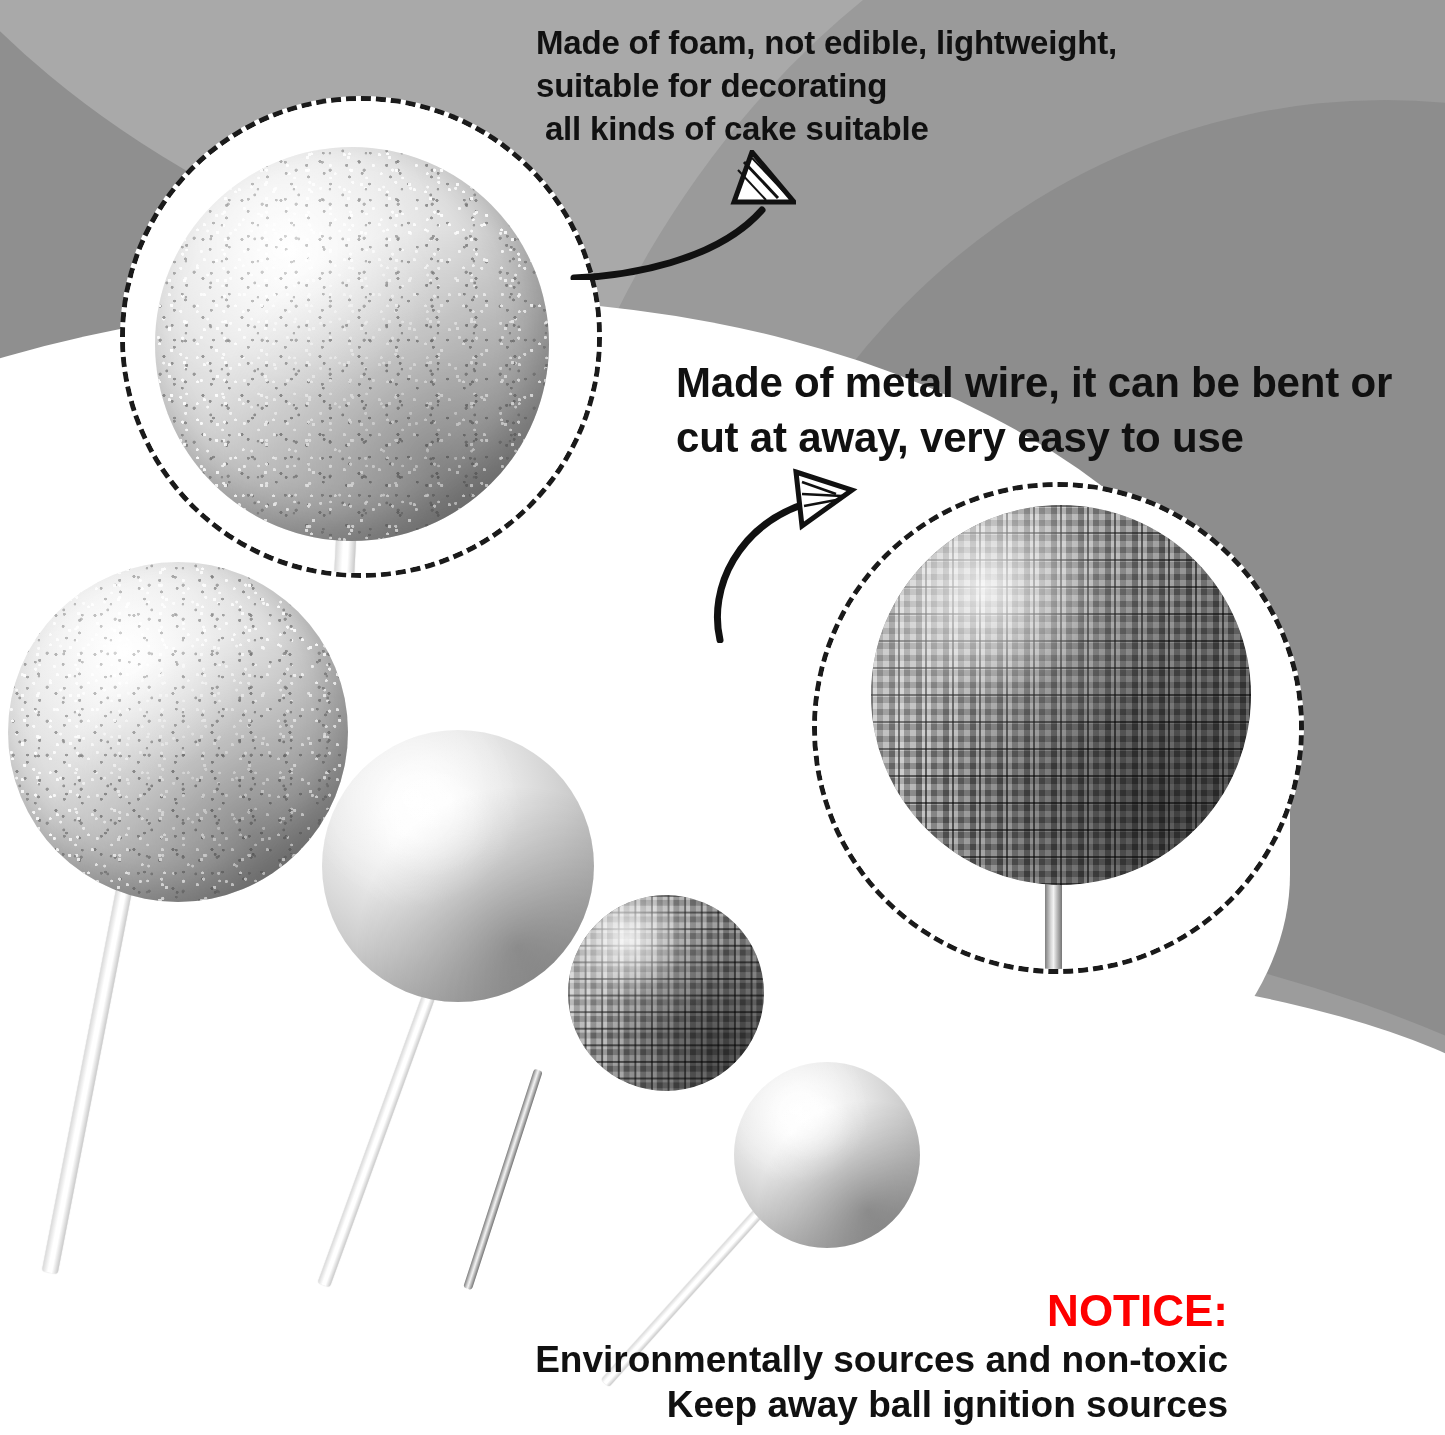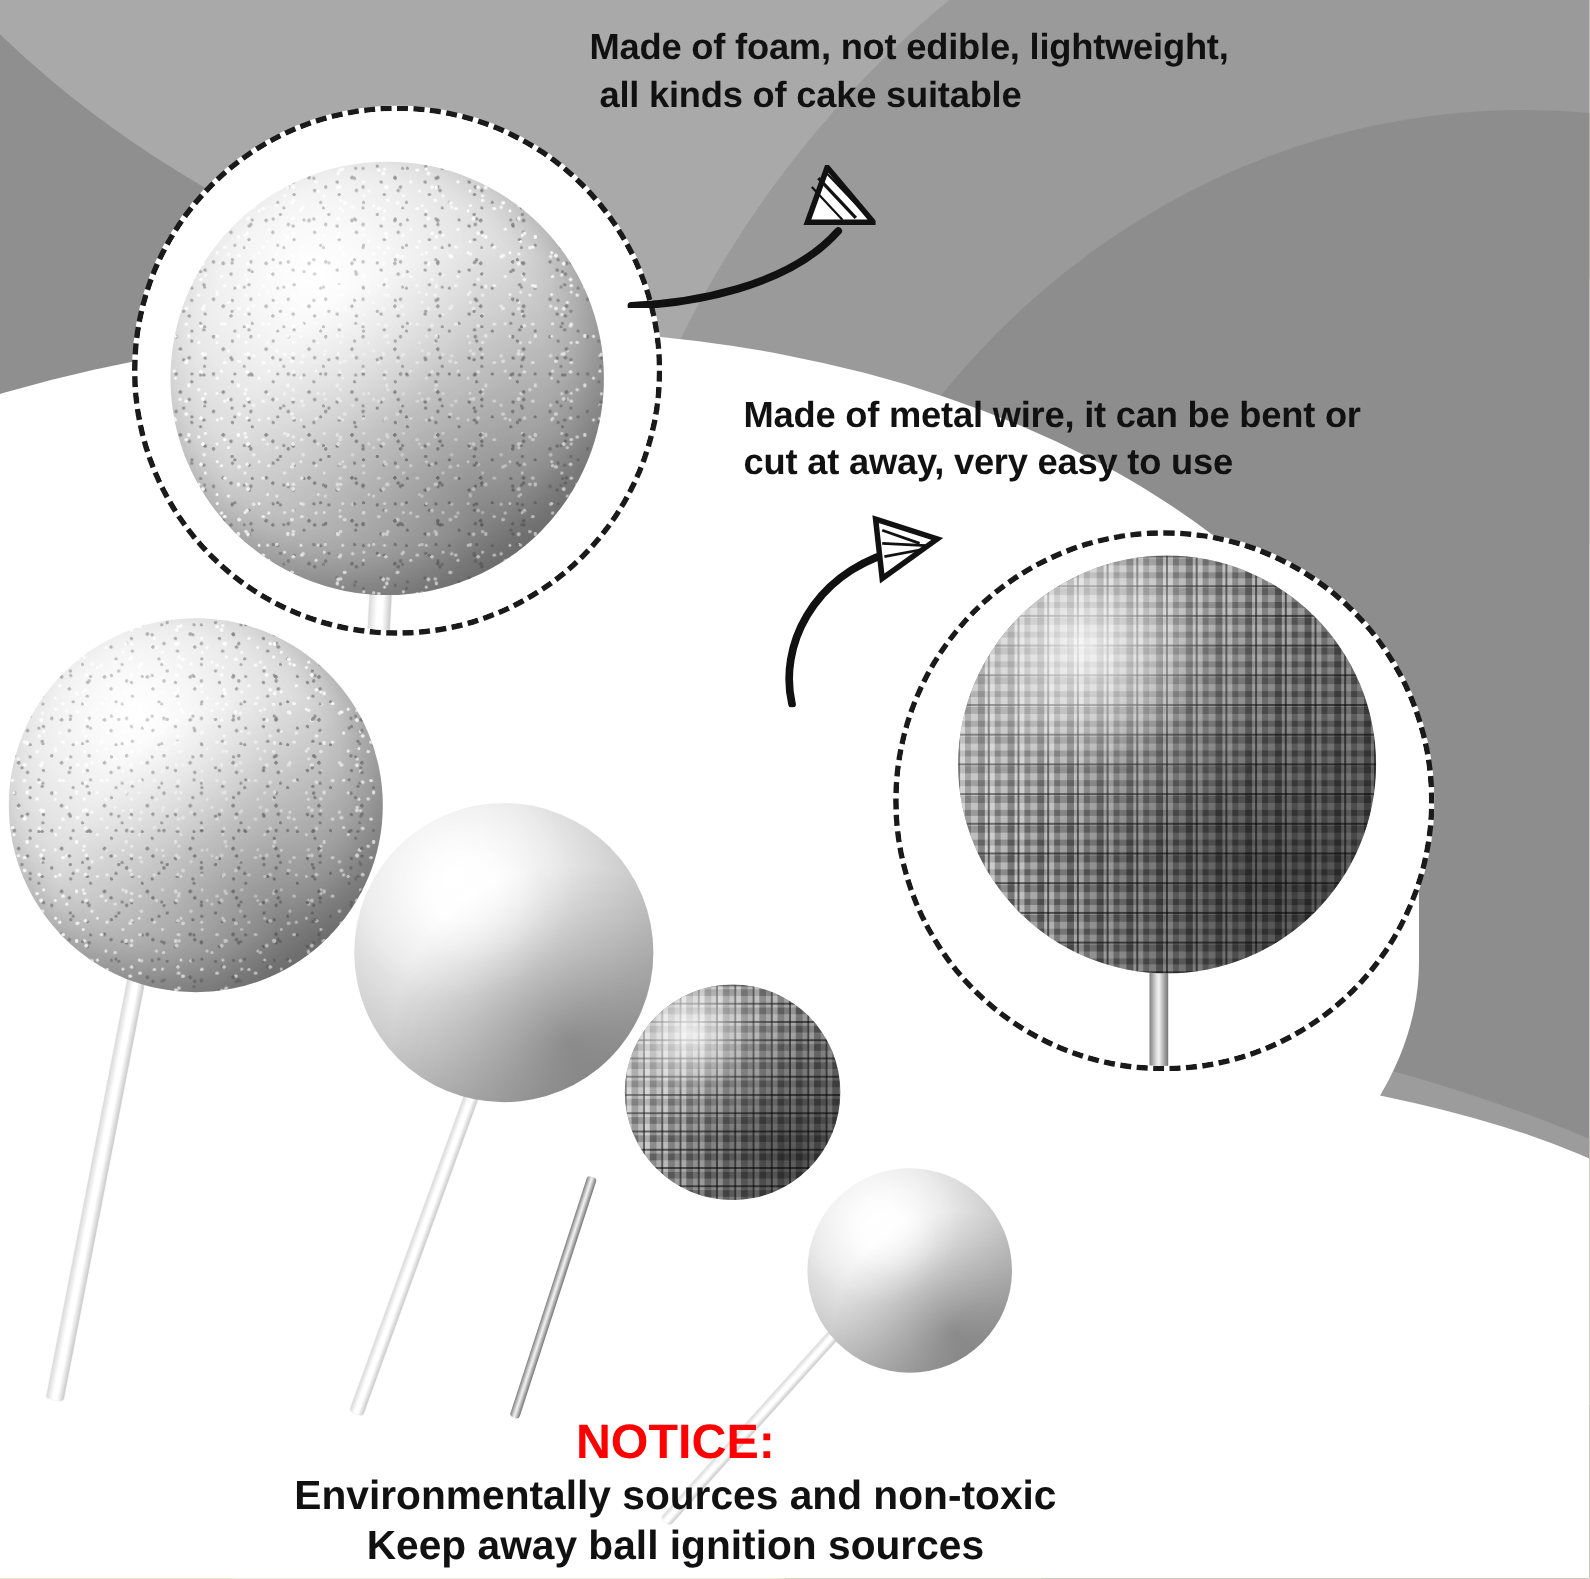--- a/index.html
+++ b/index.html
@@ -113,30 +113,30 @@
   #callout-foam {
     left: 536px;
     top: 22px;
     width: 800px;
     font-size: 33px;
   }
   #callout-wire {
     left: 676px;
     top: 356px;
     width: 740px;
-    font-size: 33px;
+    font-size: 42px;
   }
   .callout .line { display: block; white-space: pre; }
 
   .notice-wrap {
     position: absolute;
     left: 0;
     bottom: 8px;
     width: 1228px;
-    text-align: center;
+    text-align: right;
   }
   #notice-title {
     color: #fe0000;
     font-size: 44px;
     font-weight: bold;
     letter-spacing: 0px;
     margin-bottom: 2px;
   }
   .notice-line {
     color: #111111;
@@ -345,20 +345,21 @@
 
     <div class="stick stick-metal" style="left:228px; top:280px; width:17px; height:210px; transform: rotate(0deg);"></div>
     <div class="disco" style="left:54px; top:18px; width:380px; height:380px;">
       <div class="disco-tiles" style="background-size: 100% 27px, 27px 100%, 27px 100%, 100% 27px;"></div>
       <div class="disco-sheen"></div>
     </div>
   </div>
 
   <div id="callout-foam" class="callout">
     <span class="line">Made of foam, not edible, lightweight,</span>
+    <span class="line">suitable for decorating</span>
     <span class="line"> all kinds of cake suitable</span>
   </div>
 
   <div id="callout-wire" class="callout">
     <span class="line">Made of metal wire, it can be bent or</span>
     <span class="line">cut at away, very easy to use</span>
   </div>
 
   <div id="arrow-foam" class="arrow">
     <svg width="230" height="130" viewBox="0 0 230 130" fill="none" xmlns="http://www.w3.org/2000/svg">

